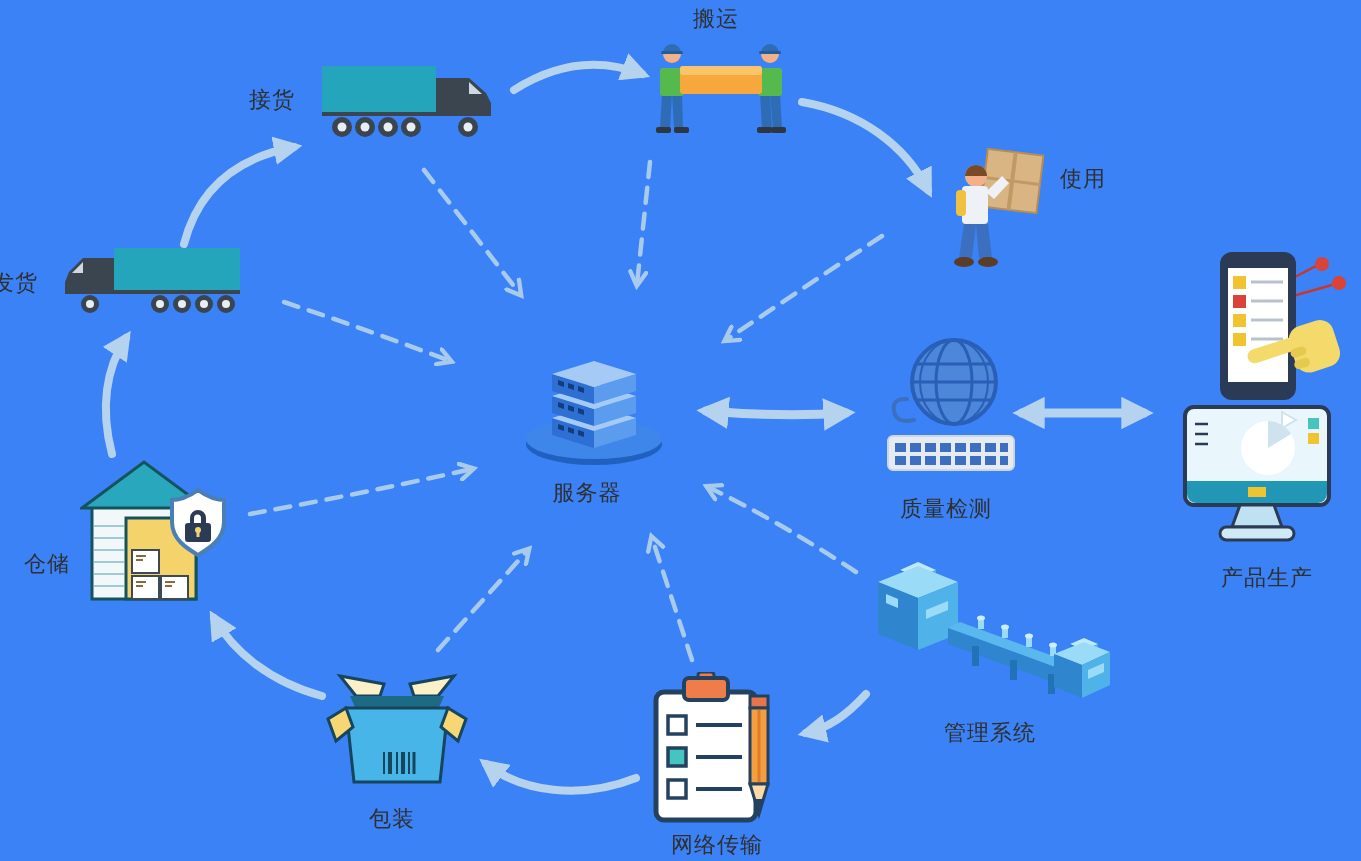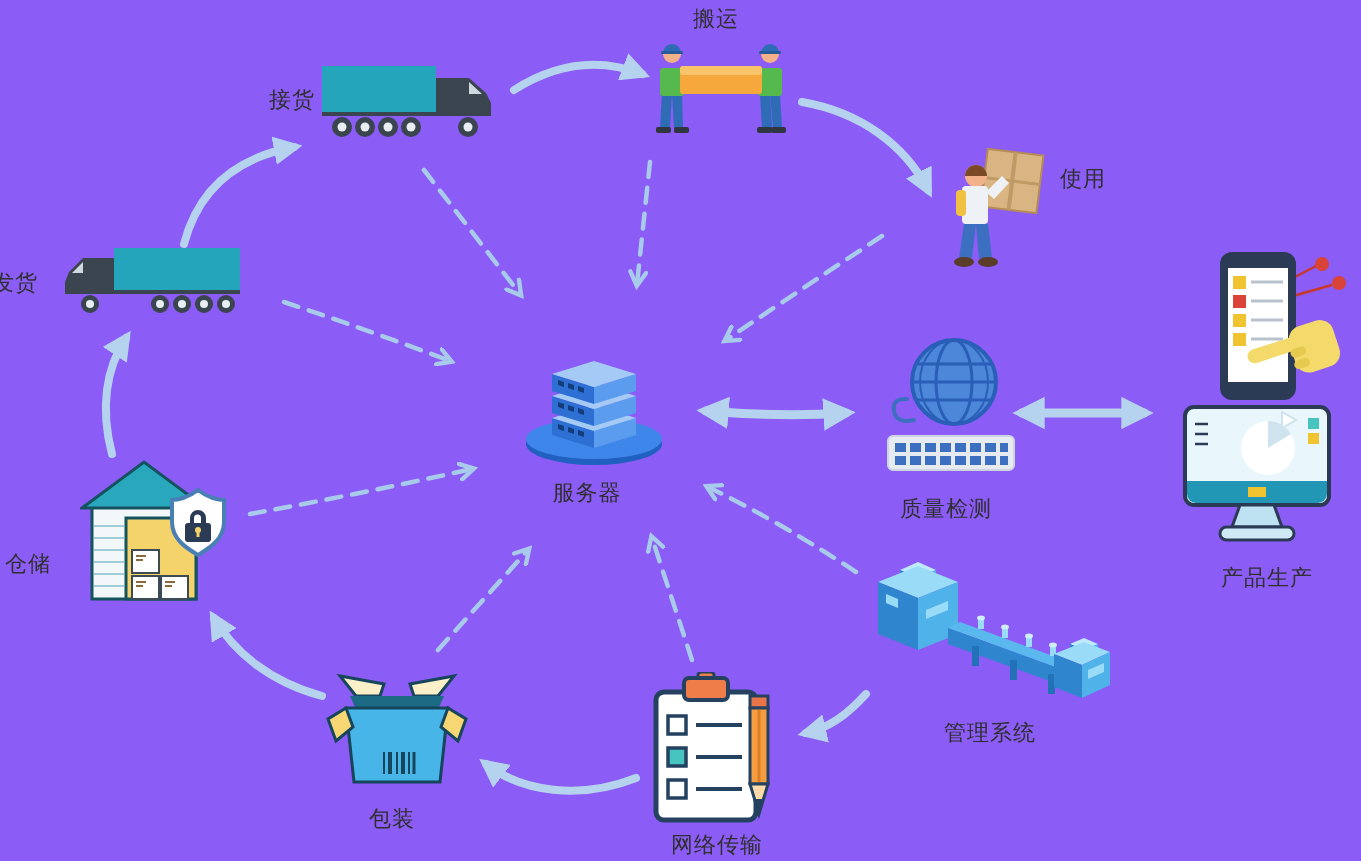--- a/index.html
+++ b/index.html
@@ -1,16 +1,16 @@
 <!DOCTYPE html>
 <html><head>
 <meta charset="utf-8">
 <style>
   html,body{margin:0;padding:0;background:#ffffff;font-family:"Liberation Sans",sans-serif;}
-  #canvas{position:relative;width:1361px;height:861px;background:#8b5cf6;overflow:hidden;}
+  #canvas{position:relative;width:1361px;height:861px;background:#3b82f6;overflow:hidden;}
   #arrow-layer{position:absolute;left:0;top:0;width:1361px;height:861px;z-index:0;}
   .icon{position:absolute;z-index:1;}
   .label{
     position:absolute;z-index:2;transform:translateX(-50%);
     font-size:22px;color:#2f2f2f;white-space:nowrap;letter-spacing:1px;
   }
 </style>
 </head>
 <body>
 
@@ -366,24 +366,24 @@
       <polygon points="206,102 220,108 220,120 206,114" fill="#2f86cf"></polygon>
       <polygon points="220,108 234,102 234,114 220,120" fill="#4fb3ea"></polygon>
       <polygon points="190,112 220,100 246,110 218,123" fill="#9adcf8"></polygon>
       <polygon points="190,112 218,123 218,156 190,145" fill="#2f86cf"></polygon>
       <polygon points="218,123 246,110 246,143 218,156" fill="#4fb3ea"></polygon>
       <polygon points="224,128 240,121 240,130 224,137" fill="#9adcf8"></polygon>
     </g>
   </svg>
 
   <div class="label" style="left:716px;top:4px">搬运</div>
-  <div class="label" style="left:292px;top:85px">接货</div>
+  <div class="label" style="left:272px;top:85px">接货</div>
   <div class="label" style="left:1083px;top:164px">使用</div>
   <div class="label" style="left:15px;top:268px">发货</div>
   <div class="label" style="left:587px;top:478px">服务器</div>
   <div class="label" style="left:946px;top:494px">质量检测</div>
   <div class="label" style="left:1267px;top:563px">产品生产</div>
-  <div class="label" style="left:28px;top:549px">仓储</div>
+  <div class="label" style="left:47px;top:549px">仓储</div>
   <div class="label" style="left:392px;top:804px">包装</div>
   <div class="label" style="left:717px;top:830px">网络传输</div>
   <div class="label" style="left:990px;top:718px">管理系统</div>
 
 </div>
 
 </body></html>

